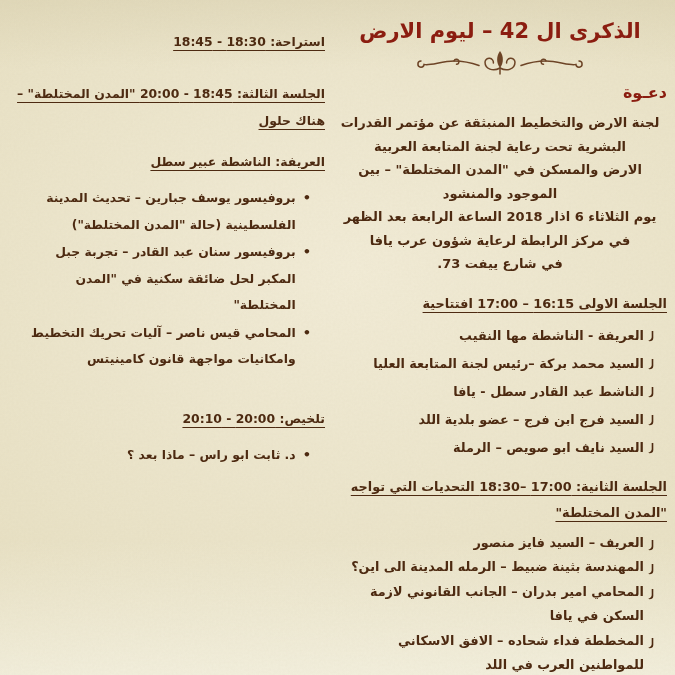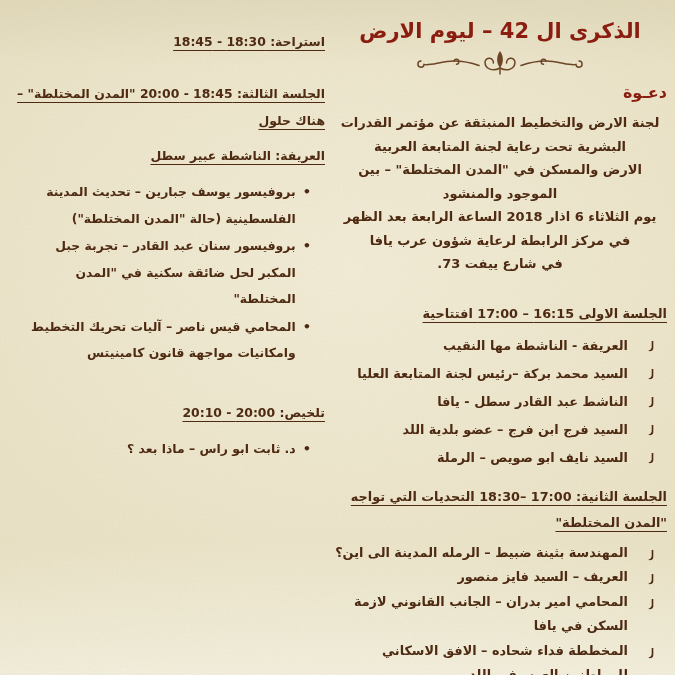--- a/index.html
+++ b/index.html
@@ -48,50 +48,50 @@
     font-size: 16px;
     margin-top: 7px;
     letter-spacing: 1px;
   }
   .intro {
     font-size: 13px;
     line-height: 23.5px;
     text-align: center;
     margin-top: 9px;
   }
-  .sess1 { margin-top: 25px; }
+  .sess1 { margin-top: 15px; }
   .sess2 { margin-top: 12px; }
   .sess-h {
     font-size: 12.8px;
     line-height: 26px;
     text-decoration: underline;
     text-underline-offset: 4px;
     text-decoration-thickness: 1.3px;
   }
   ul.orn { list-style: none; margin: 5px 0 0; padding: 0 12px 0 0; }
   ul.orn li {
     display: flex;
     align-items: flex-start;
-    gap: 19px;
+    gap: 3px;
     font-size: 12.8px;
   }
   .sess1 ul.orn li { line-height: 28px; }
   .sess2 ul.orn li { line-height: 24.5px; }
   .leaf { flex: 0 0 auto; margin-top: 9px; color: #4d2a11; }
   
   .side { padding-top: 16px; padding-left: 2px; font-size: 12.4px; }
   .side .u {
     text-decoration: underline;
     text-underline-offset: 4px;
     text-decoration-thickness: 1.3px;
     line-height: 27px;
   }
   .break-h { display: inline-block; text-align: right; }
   .sess3 { margin-top: 25px; }
-  .mod-h { margin-top: 8px; }
+  .mod-h { margin-top: 14px; }
   ul.dot { list-style: none; margin: 10px 0 0; padding: 0 14px 0 0; }
   ul.dot li {
     display: flex;
     align-items: flex-start;
     gap: 7px;
     line-height: 26.5px;
     margin-bottom: 1px;
   }
   .dot-b { flex: 0 0 auto; font-size: 13px; line-height: 26.5px; }
   .summary { margin-top: 32px; }
@@ -177,27 +177,27 @@
         </ul>
       </div>
 
       <div class="sess2">
         <span class="sess-h">الجلسة الثانية: 17:00 –18:30 التحديات التي تواجه "المدن المختلطة"</span>
         <ul class="orn">
           <li>
             <svg class="leaf" width="8" height="11" viewBox="0 0 8 11" aria-hidden="true">
                 <path d="M6.3 0 L6.3 7 C6.3 9.6 3.9 10.7 1.1 10.1 C3.1 9.2 4.5 8.2 4.7 6.3 L4.7 0 Z" fill="currentColor"></path>
               </svg>
+            <span>العريف – السيد فايز منصور</span>
+            </li>
+          <li>
+            <svg class="leaf" width="8" height="11" viewBox="0 0 8 11" aria-hidden="true">
+                <path d="M6.3 0 L6.3 7 C6.3 9.6 3.9 10.7 1.1 10.1 C3.1 9.2 4.5 8.2 4.7 6.3 L4.7 0 Z" fill="currentColor"></path>
+              </svg>
             <span>المهندسة بثينة ضبيط – الرمله المدينة الى اين؟</span>
-            </li>
-          <li>
-            <svg class="leaf" width="8" height="11" viewBox="0 0 8 11" aria-hidden="true">
-                <path d="M6.3 0 L6.3 7 C6.3 9.6 3.9 10.7 1.1 10.1 C3.1 9.2 4.5 8.2 4.7 6.3 L4.7 0 Z" fill="currentColor"></path>
-              </svg>
-            <span>العريف – السيد فايز منصور</span>
             </li>
           <li>
             <svg class="leaf" width="8" height="11" viewBox="0 0 8 11" aria-hidden="true">
                 <path d="M6.3 0 L6.3 7 C6.3 9.6 3.9 10.7 1.1 10.1 C3.1 9.2 4.5 8.2 4.7 6.3 L4.7 0 Z" fill="currentColor"></path>
               </svg>
             <span>المحامي امير بدران – الجانب القانوني لازمة السكن في يافا</span>
             </li>
           <li>
             <svg class="leaf" width="8" height="11" viewBox="0 0 8 11" aria-hidden="true">
                 <path d="M6.3 0 L6.3 7 C6.3 9.6 3.9 10.7 1.1 10.1 C3.1 9.2 4.5 8.2 4.7 6.3 L4.7 0 Z" fill="currentColor"></path>

